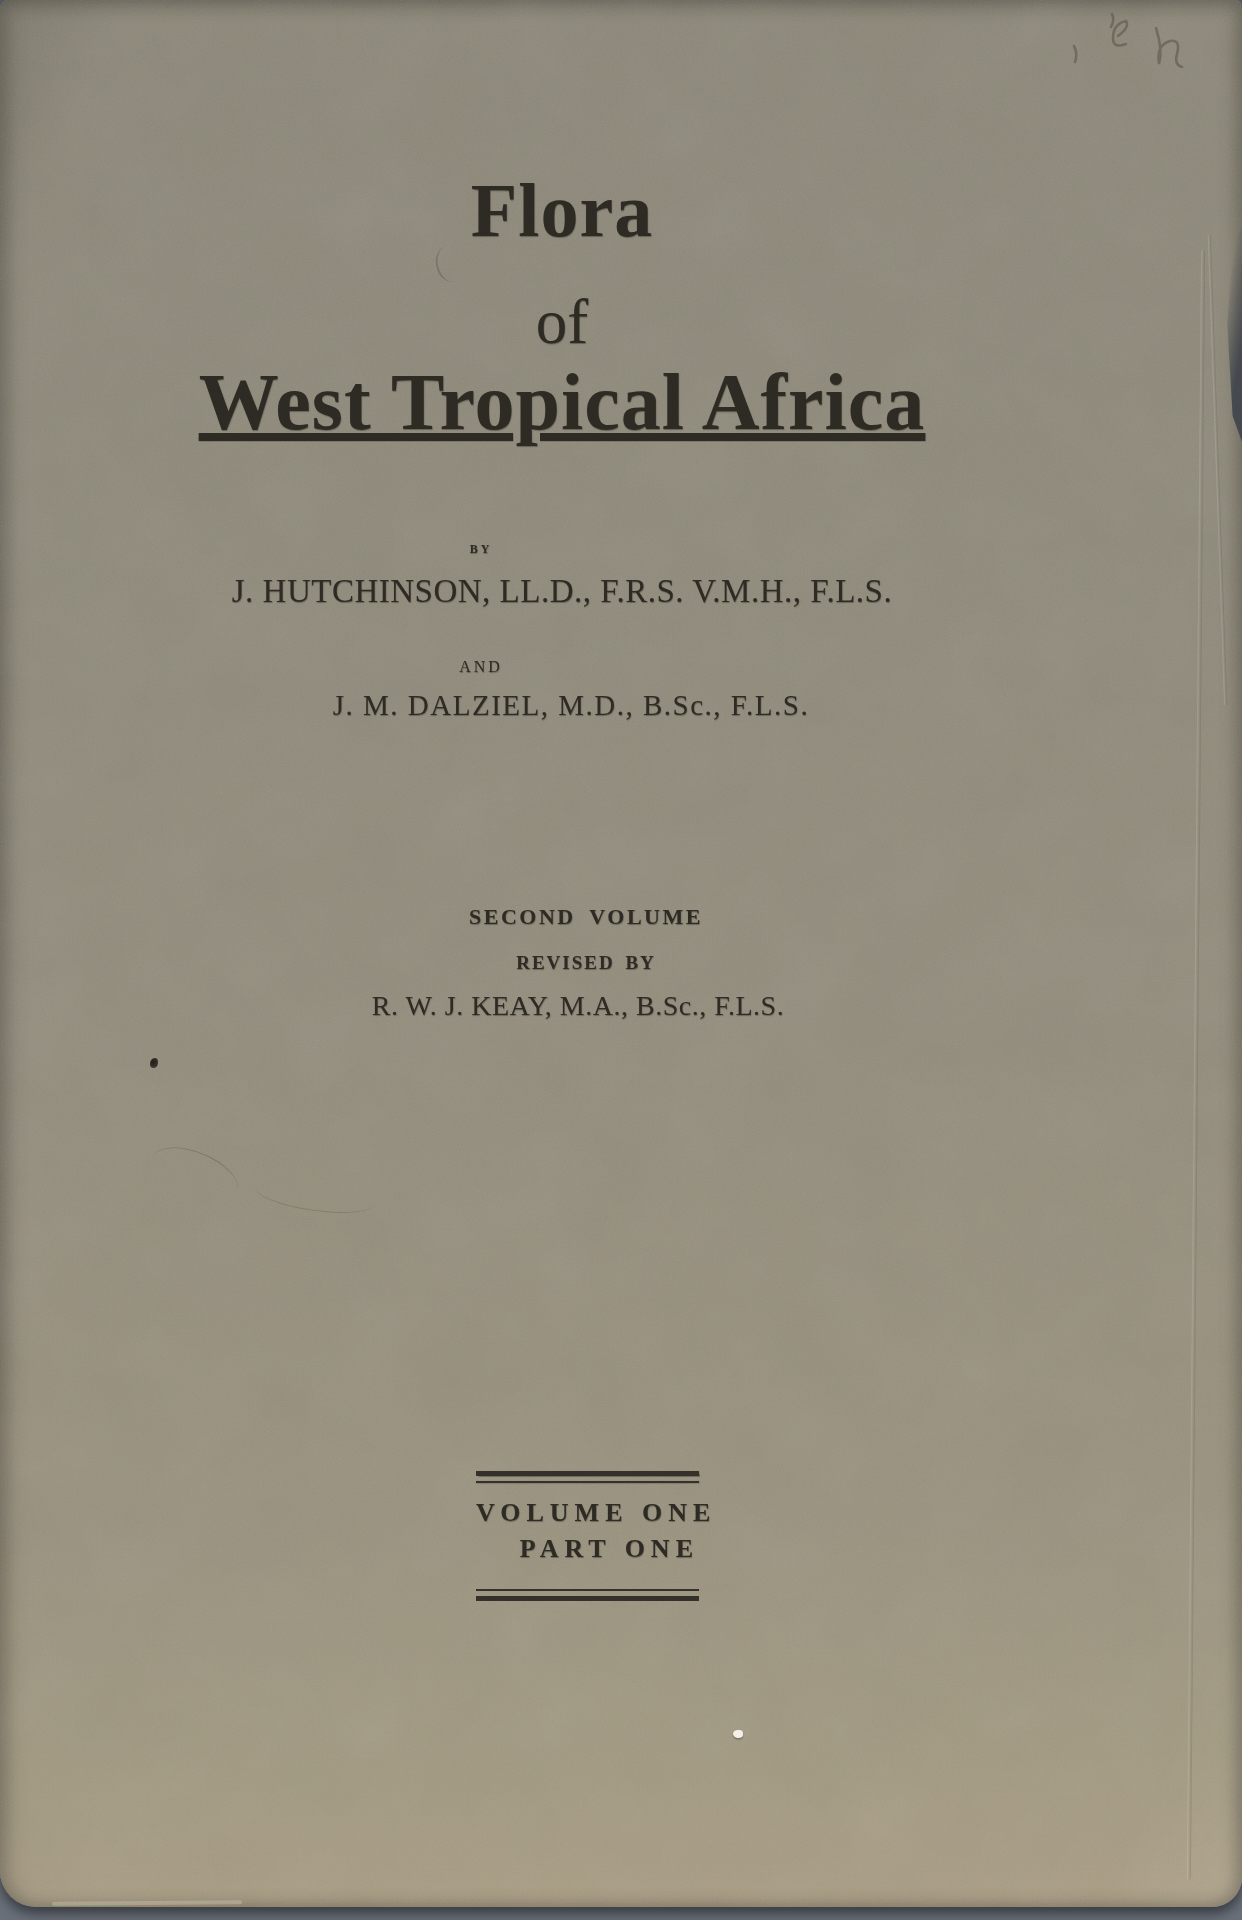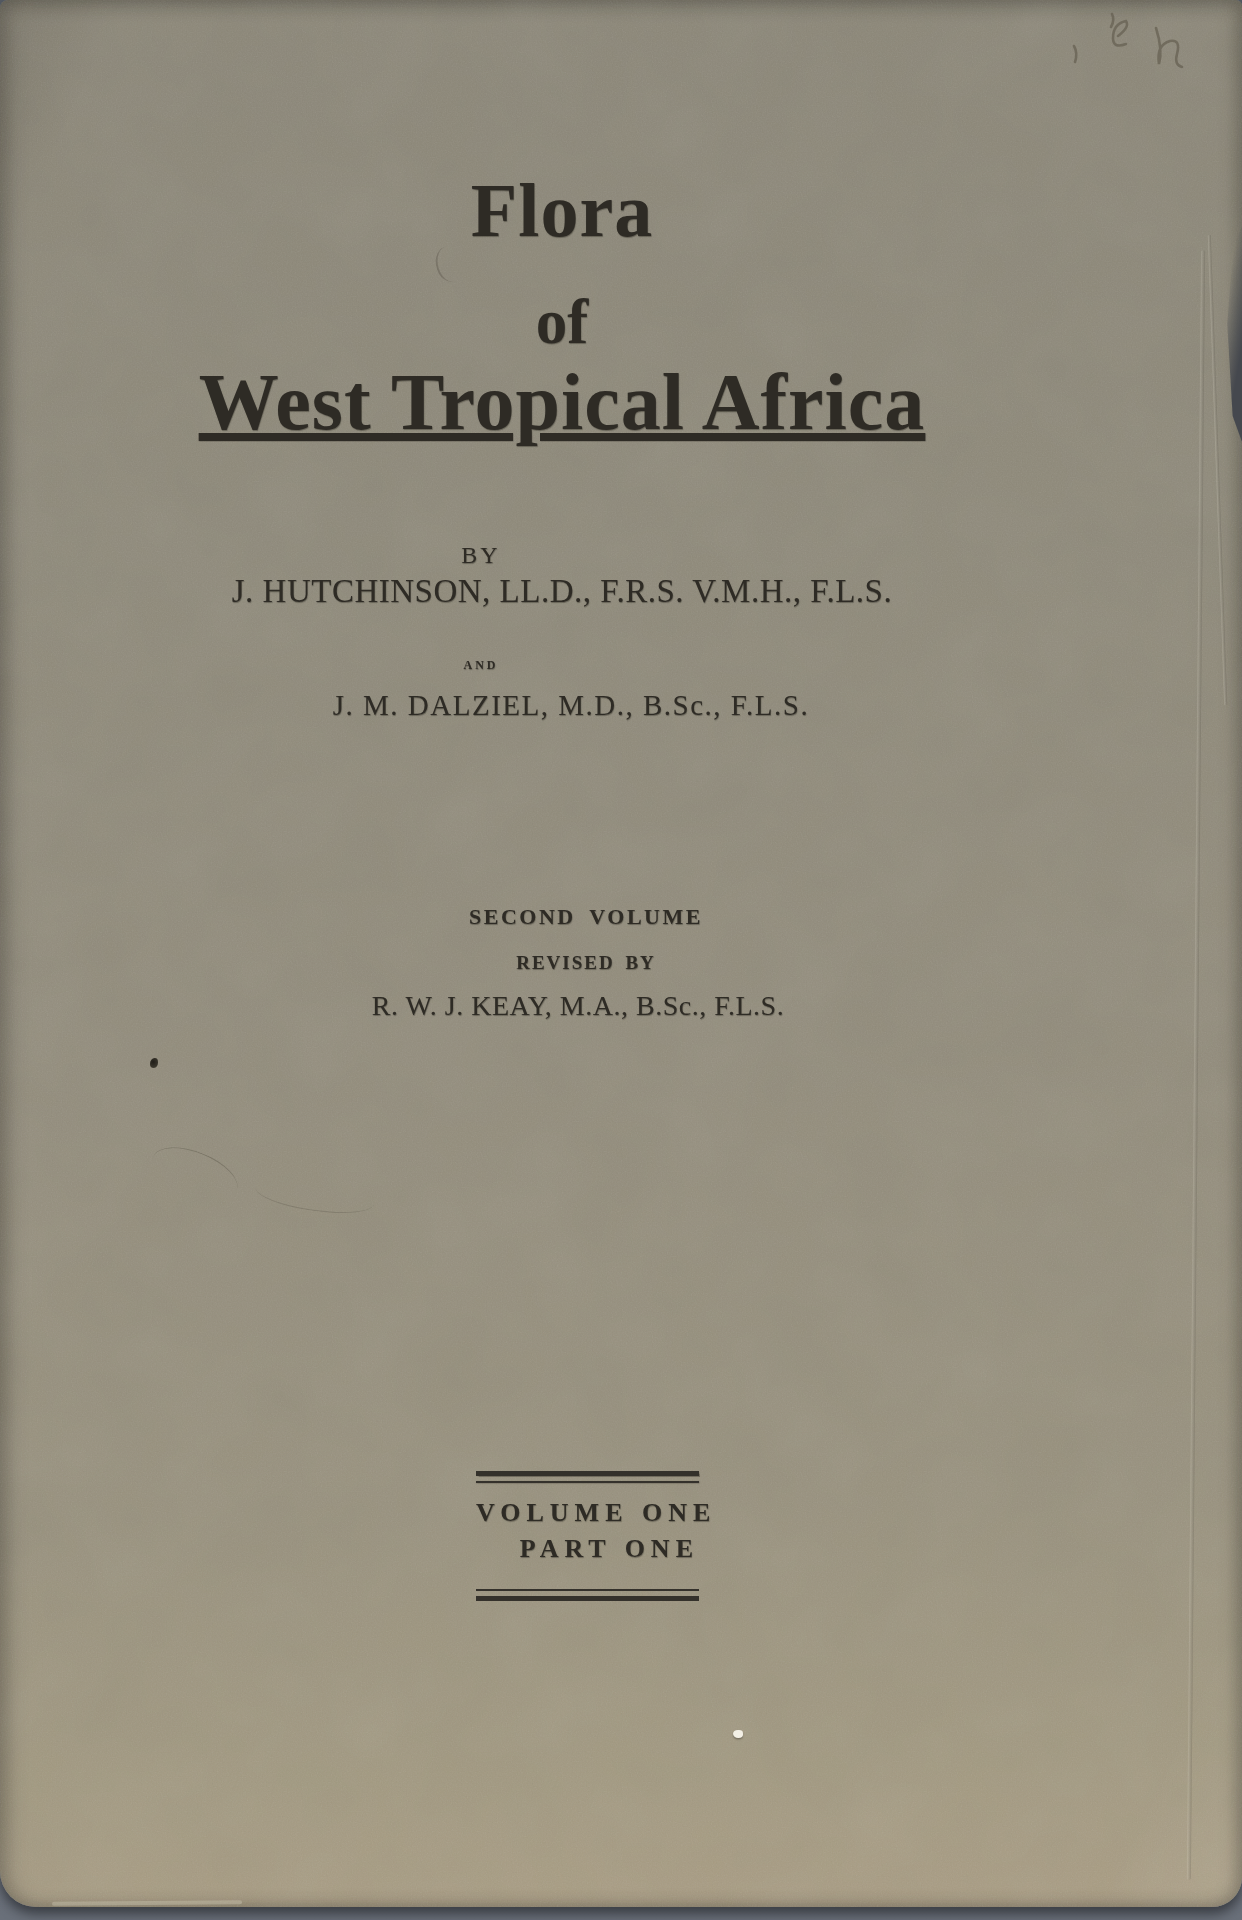--- a/index.html
+++ b/index.html
@@ -30,26 +30,26 @@
   .ink{
     position:absolute;text-align:center;color:#2e2b25;
     text-shadow:.5px .5px .9px rgba(52,48,40,.45);
     white-space:nowrap;line-height:1;
   }
   .axis-main{left:0;width:1124px;}      
   .axis-label{left:0;width:962px;}      
   .axis-ed{left:46px;width:1080px;}     
 
   .title-1{top:172px;font-size:76px;font-weight:bold;letter-spacing:1px;}
-  .title-2{top:291px;font-size:63px;font-weight:bold;}
+  .title-2{top:291px;font-size:63px;font-weight:normal;}
   .title-3{top:362px;font-size:80px;font-weight:bold;letter-spacing:1px;text-decoration:underline;}
 
-  .by-label{top:543px;font-size:24px;font-weight:normal;letter-spacing:3px;}
+  .by-label{top:543px;font-size:12px;font-weight:bold;letter-spacing:3px;}
   .author-1{top:575px;font-size:33px;letter-spacing:.5px;}
-  .and-label{top:659px;font-size:12px;font-weight:bold;letter-spacing:3px;}
+  .and-label{top:659px;font-size:16px;font-weight:normal;letter-spacing:3px;}
   .author-2{top:691px;font-size:29px;letter-spacing:1.5px;left:18px;width:1106px;}
 
   .edition{top:906px;font-size:22px;font-weight:bold;letter-spacing:2.5px;word-spacing:6px;}
   .revised{top:953px;font-size:19px;font-weight:bold;letter-spacing:2px;word-spacing:4px;}
   .reviser{top:992px;font-size:28px;letter-spacing:.5px;left:32px;width:1092px;}
 
   
   .volume-block{position:absolute;left:476px;top:1471px;width:223px;}
   .rule{background:#34312b;box-shadow:.5px .5px 1px rgba(52,48,40,.4);}
   .rule-thick{height:5px;}

